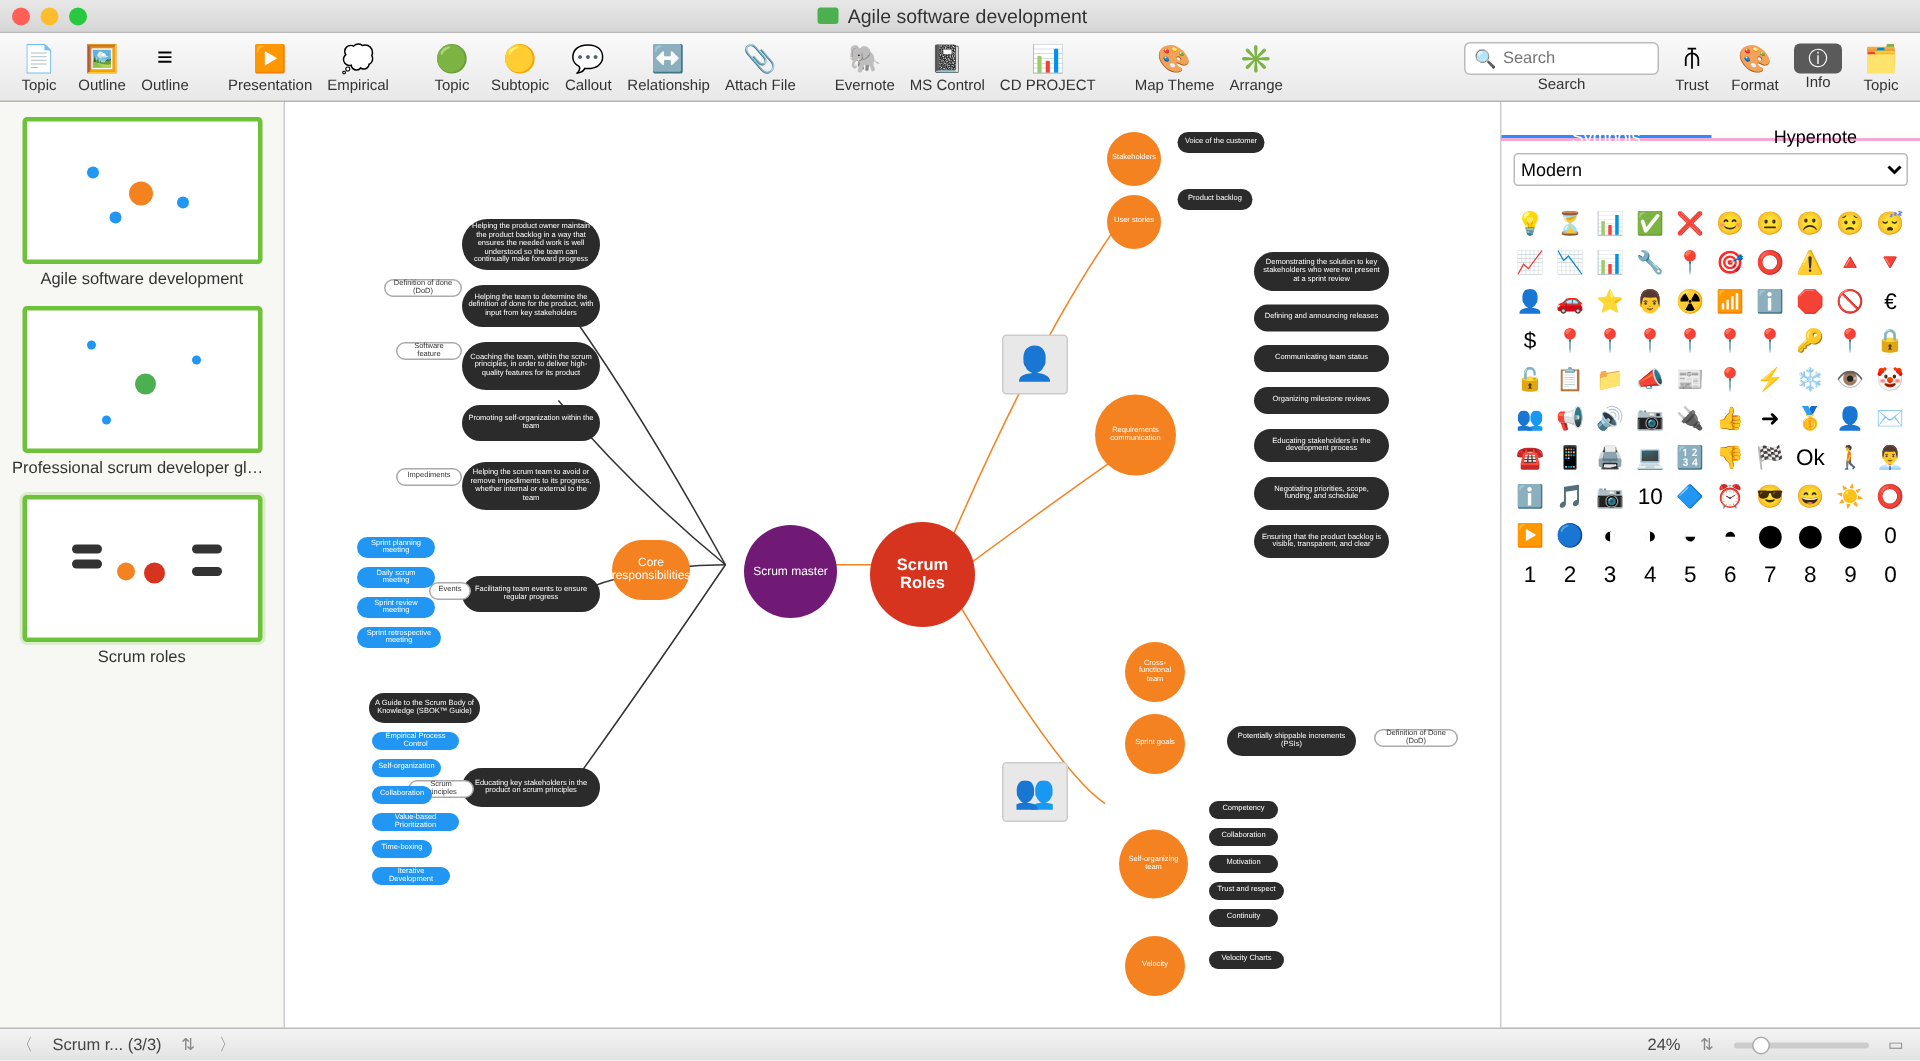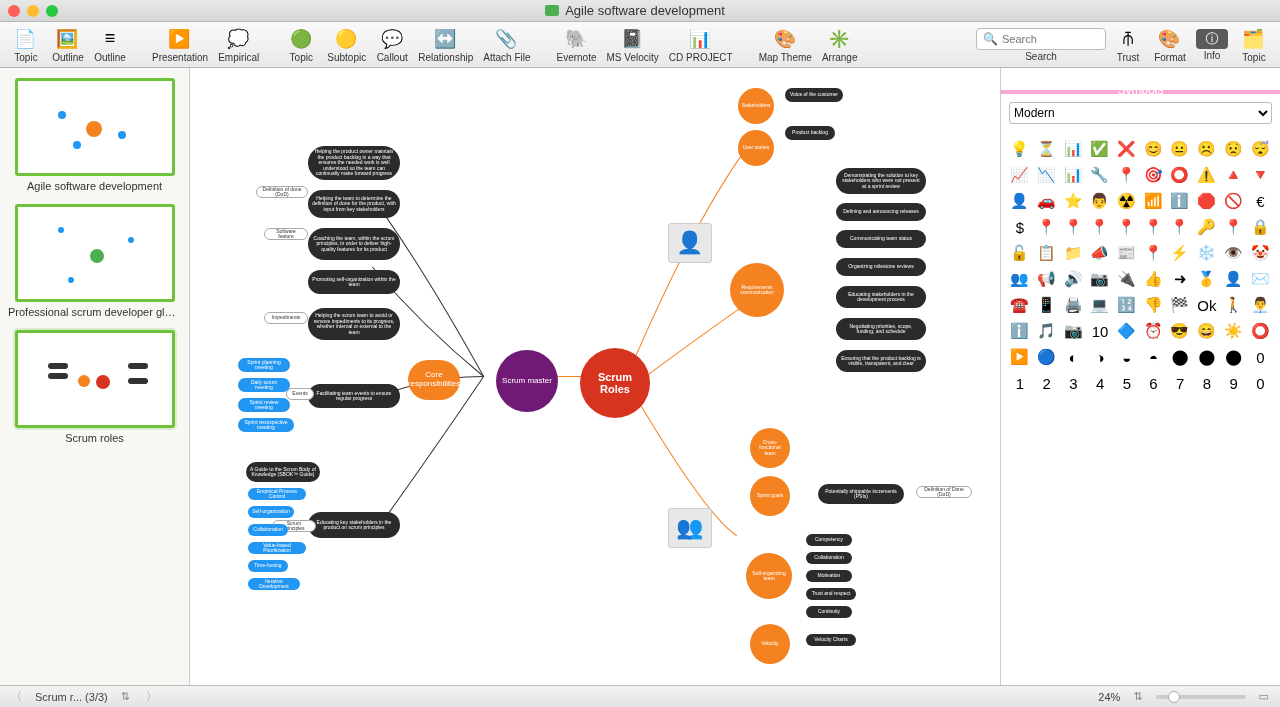--- a/index.html
+++ b/index.html
@@ -54,21 +54,21 @@
 .node.med { font-size: 8px; }
 .imgbox { position: absolute; width: 44px; height: 40px; background: #e8e8e8; border: 1px solid #ccc; border-radius: 3px; display:flex; align-items:center; justify-content:center; font-size: 22px; }
 
 svg.wires { position: absolute; top:0; left:0; width:100%; height:100%; pointer-events:none; }
 .wire { stroke: #f58220; stroke-width: 1; fill: none; }
 .wire.dk { stroke: #333; }
 
 
 .rpanel { width: 280px; background: #fff; border-left: 1px solid #ccc; display: flex; flex-direction: column; }
 .rp-tabs { display: flex; height: 26px; }
-.rp-tab { flex: 1; text-align: center; font-size: 12px; display: flex; align-items: center; justify-content: center; border-bottom: 4px solid #f9a8d4; cursor: pointer; margin-top: 22px; }
+.rp-tab { flex: 1; text-align: center; font-size: 12px; display: flex; align-items: center; justify-content: center; border-bottom: 2px solid #f9a8d4; cursor: pointer; margin-top: 22px; }
 .rp-tab.act { background: #2a8cff; color: #fff; }
 .rp-sel { margin: 8px; }
 .rp-sel select { width: 100%; height: 22px; font-size: 12px; border: 1px solid #bbb; border-radius: 3px; background: #fff; }
 .sym-grid { padding: 6px 8px; display: grid; grid-template-columns: repeat(10, 1fr); gap: 4px; overflow-y: auto; }
 .sym { width: 22px; height: 22px; display: flex; align-items: center; justify-content: center; font-size: 15px; cursor: pointer; border-radius: 3px; }
 
 
 .status { height: 22px; background: linear-gradient(#f3f3f3,#e3e3e3); border-top: 1px solid #bbb; display: flex; align-items: center; padding: 0 8px; font-size: 11px; color: #444; gap: 10px; }
 .st-grow { flex: 1; }
 .zoom-slider { width: 90px; height: 4px; background: #ccc; border-radius: 2px; position: relative; }
@@ -137,21 +137,21 @@
       <div class="ic">📎</div>
       <div class="lb">Attach File</div>
     </div>
   <div class="tb-spacer"></div>
   <div class="tbtn">
       <div class="ic">🐘</div>
       <div class="lb">Evernote</div>
     </div>
   <div class="tbtn">
       <div class="ic">📓</div>
-      <div class="lb">MS Velocity</div>
+      <div class="lb">MS Control</div>
     </div>
   <div class="tbtn">
       <div class="ic">📊</div>
       <div class="lb">CD PROJECT</div>
     </div>
   <div class="tb-spacer"></div>
   <div class="tbtn">
       <div class="ic">🎨</div>
       <div class="lb">Map Theme</div>
     </div>
@@ -393,20 +393,21 @@
         <span class="node-lbl">Time-boxing</span>
       </div>
     <div class="node ell blue" style="left:58px;top:510px;width:52px;height:12px">
         <span class="node-lbl">Iterative Development</span>
       </div>
   </div>
 
   <div class="rpanel">
     <div class="rp-tabs">
       <div class="rp-tab act">Symbols</div>
+      <div class="rp-tab">Hypernote</div>
     </div>
     <div class="rp-sel">
       <select>
         <option>Modern</option>
       </select>
     </div>
     <div class="sym-grid" id="sym-grid">
         <div class="sym">💡</div>
         <div class="sym">⏳</div>
         <div class="sym">📊</div>

